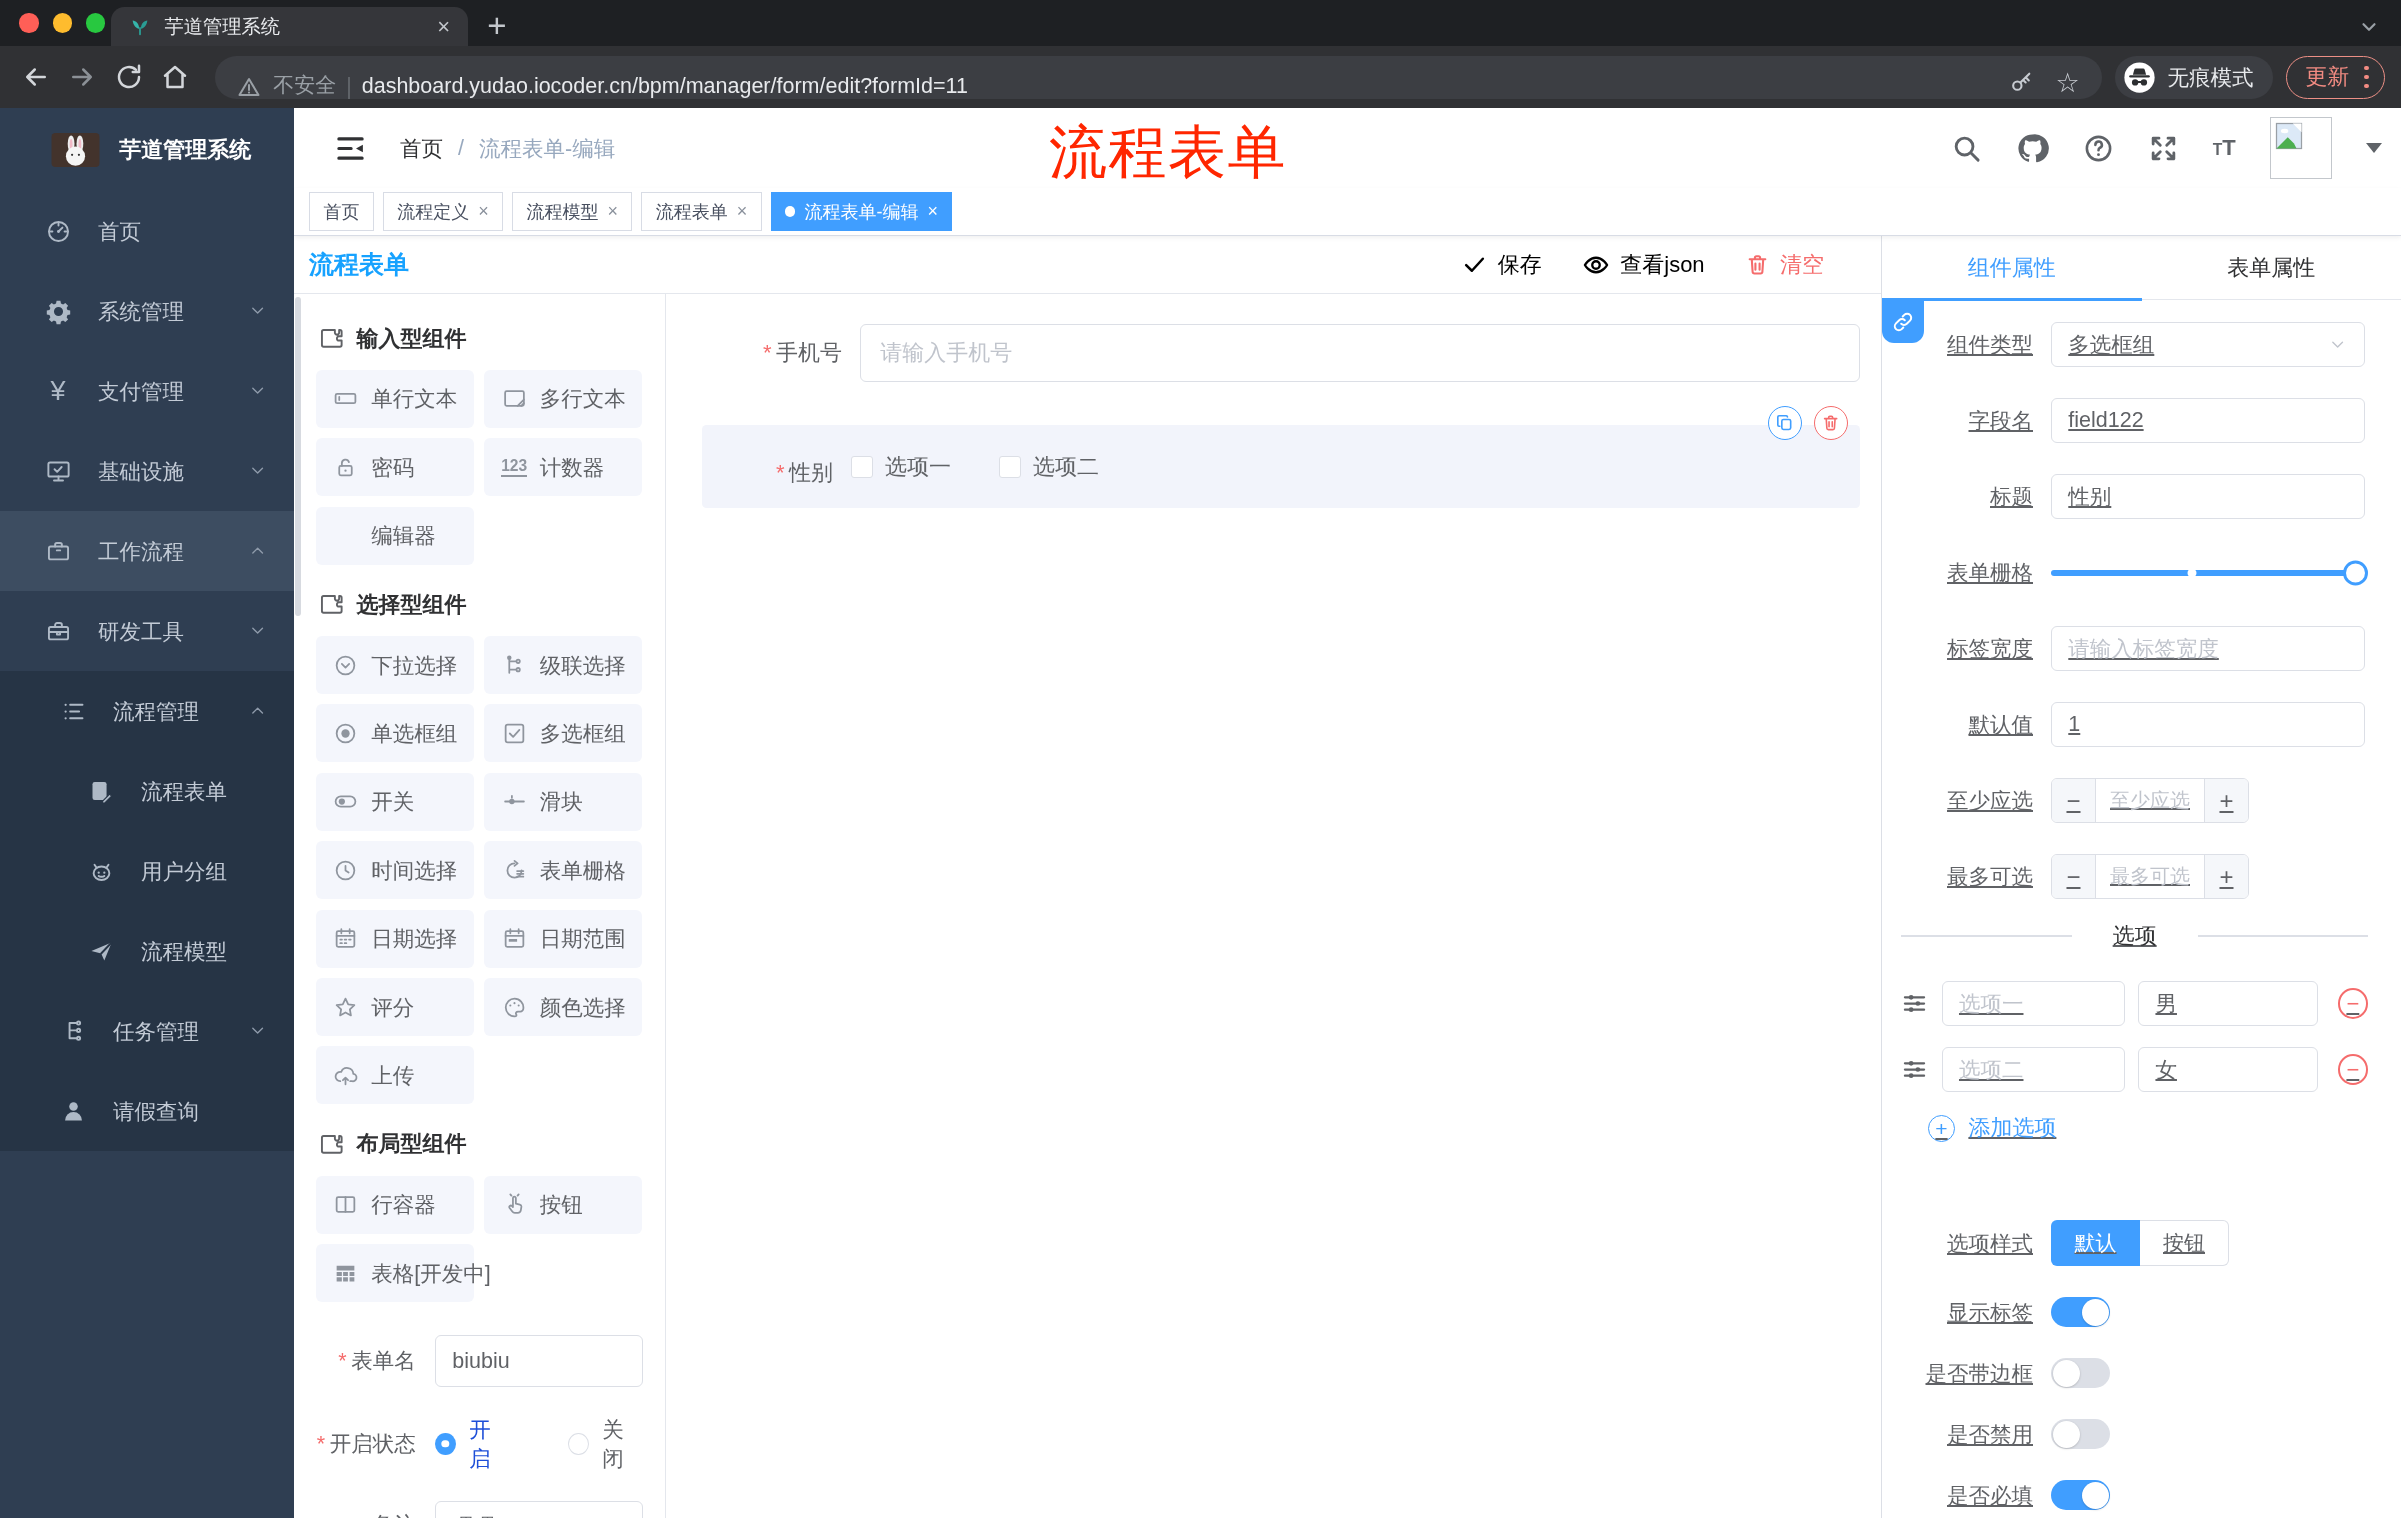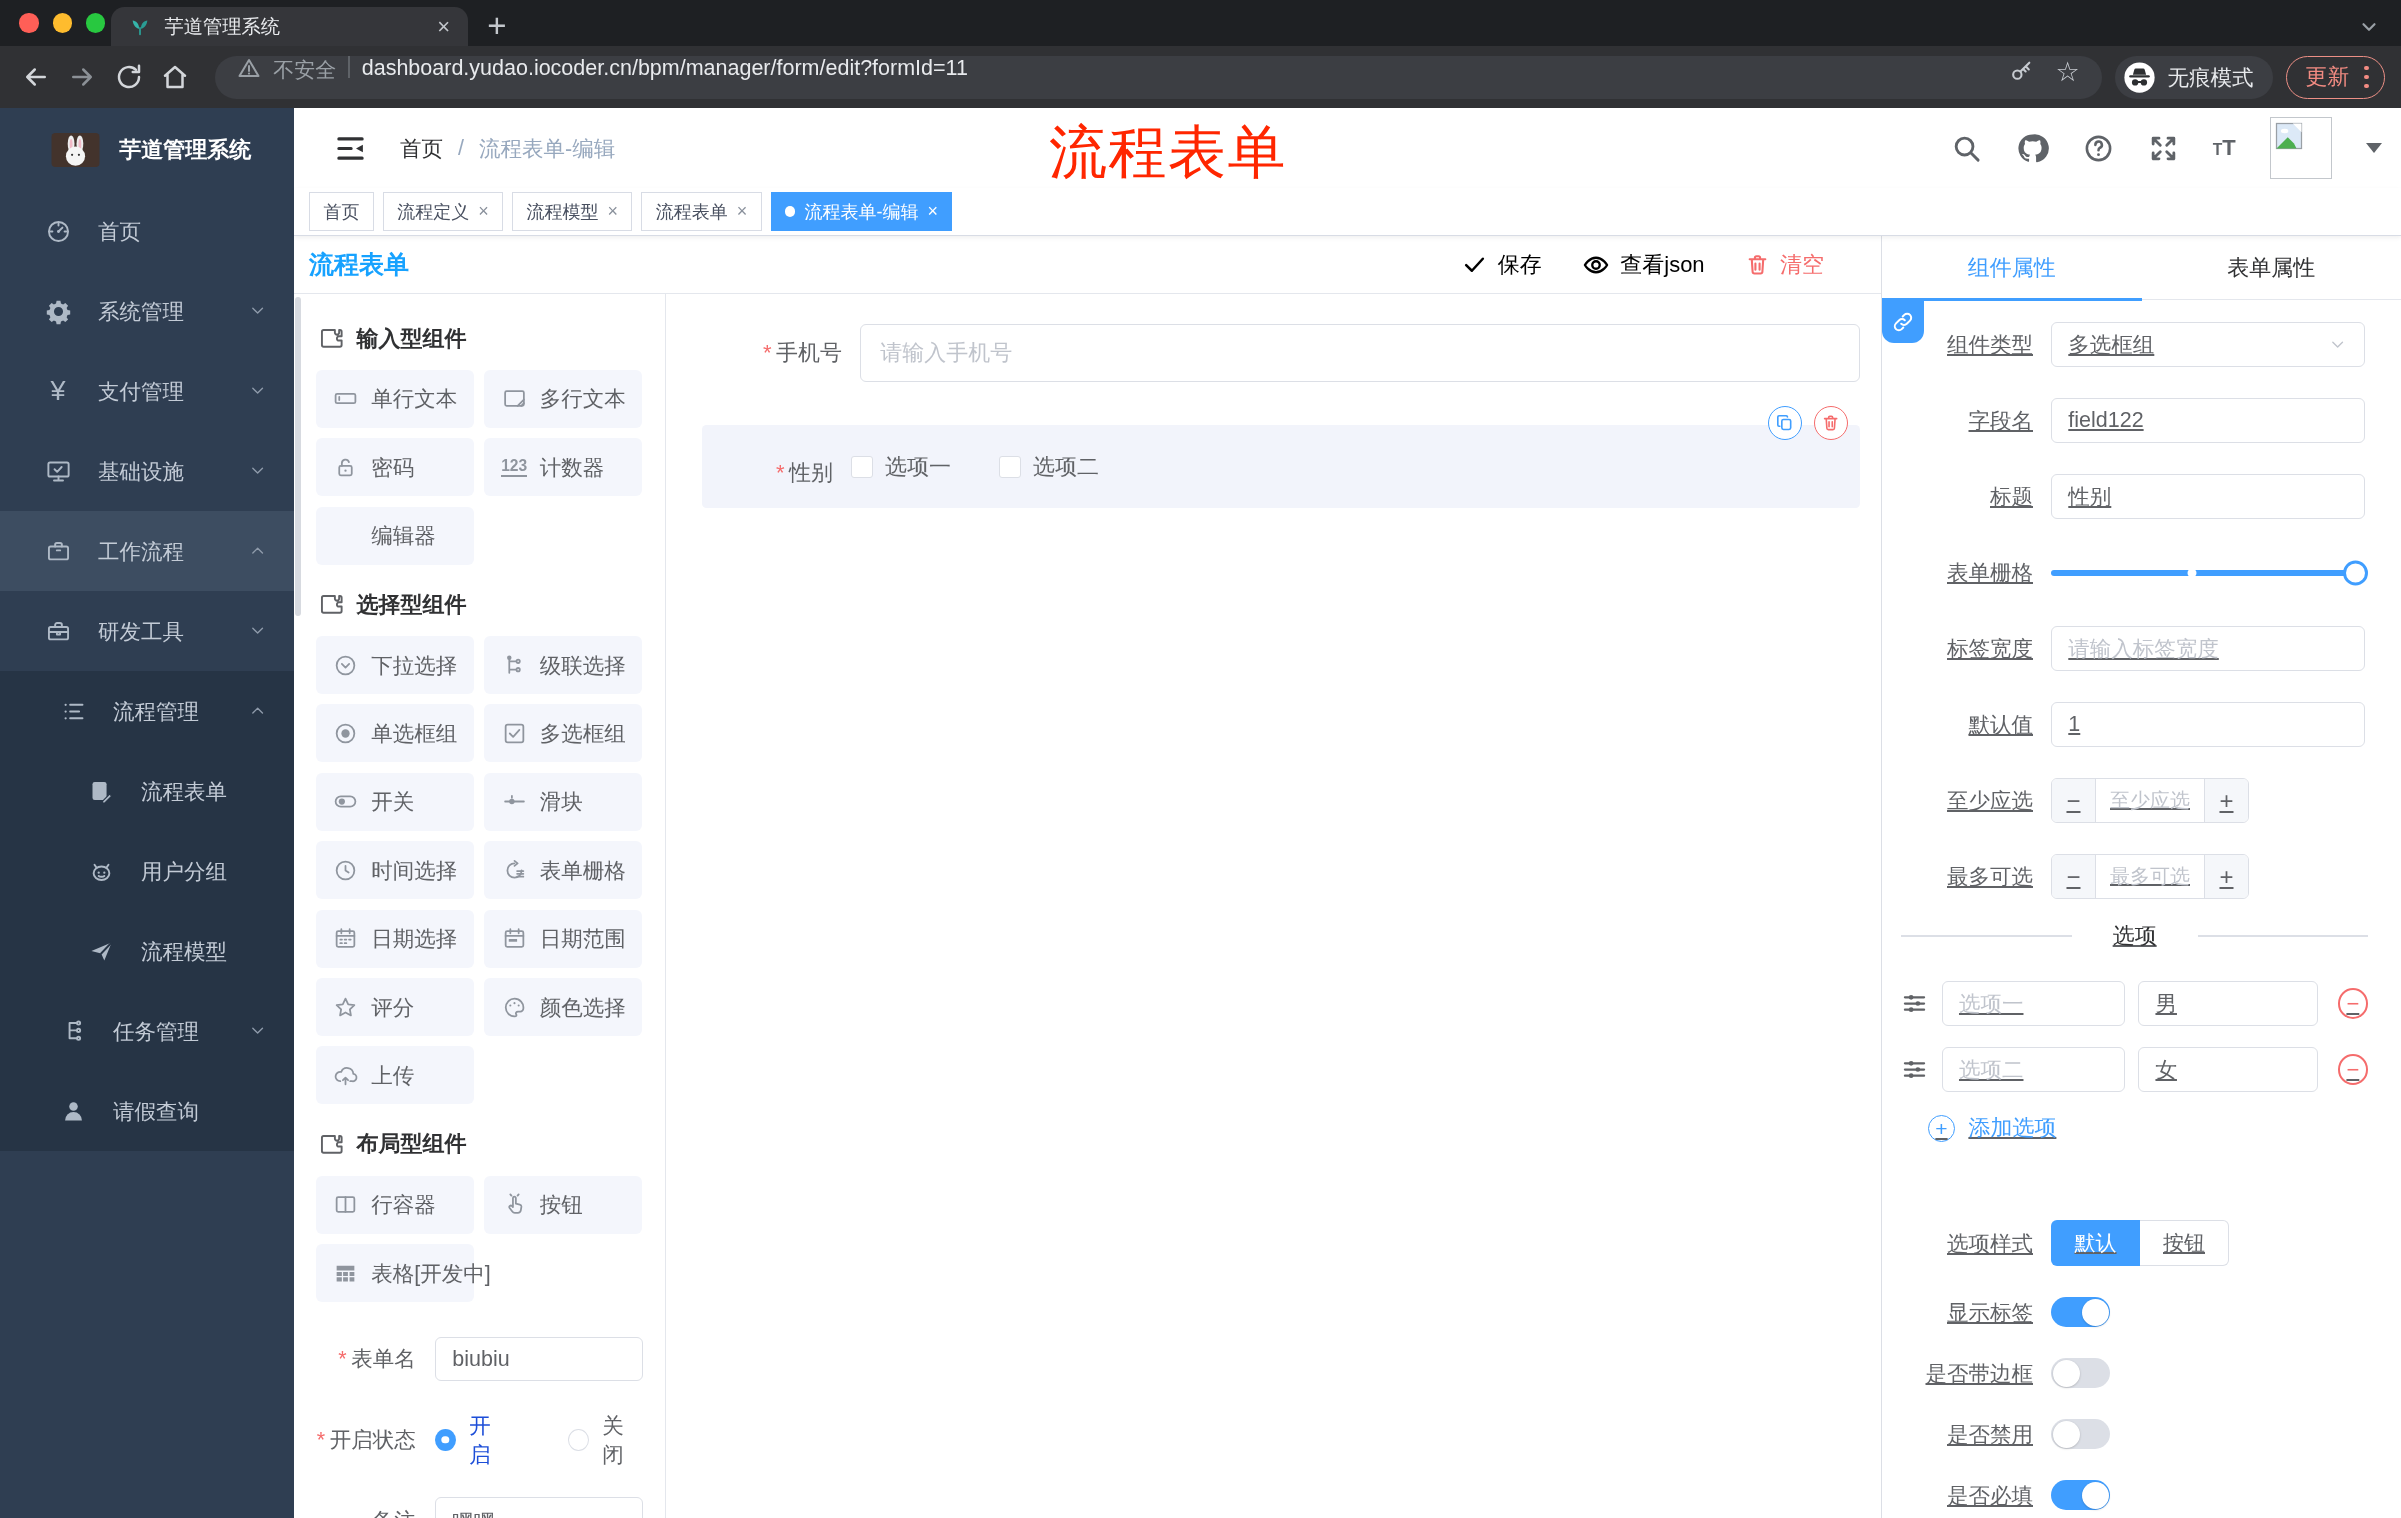--- a/index.html
+++ b/index.html
@@ -16,21 +16,21 @@
   .lights { position:absolute; left:19.3px; top:13.4px; display:flex; gap:14px; }
   .light { width:19.3px; height:19.3px; border-radius:50%; }
   .browser-tab { margin-left:111px; width:357px; height:39px; background:#35363a; border-radius:13.4px 13.4px 0 0; display:flex; align-items:center; padding:0 18px; gap:13.4px; color:#e8eaed; }
   .browser-tab .title { flex:1; font-size:19.3px; white-space:nowrap; overflow:hidden; }
   .tab-close { color:#c3c7cc; font-size:22px; }
   .new-tab { color:#c3c7cc; font-size:33px; margin:0 0 4.5px 19.3px; line-height:1; }
   .tabstrip-caret { position:absolute; right:21px; top:16.3px; color:#9aa0a6; }
   .toolbar { height:62px; background:#303134; display:flex; align-items:center; padding:0 16.3px; flex-shrink:0; }
   .navbtn { width:39px; height:39px; display:flex; align-items:center; justify-content:center; color:#d3d6da; margin-right:7.4px; }
   .navbtn.dim { color:#8b9096; }
-  .url-pill { flex:1; height:43px; background:#3c3e43; border-radius:21.5px; display:flex; align-items:flex-start; padding:0 22px; margin:0 13.4px; gap:12px; }
+  .url-pill { flex:1; height:43px; background:#3c3e43; border-radius:21.5px; display:flex; align-items:flex-end; padding:0 22px; margin:0 13.4px; gap:12px; }
   .sec-label { color:#9aa0a6; font-size:21px; }
   .url-sep { width:1.5px; height:22px; background:#5f6368; }
   .url-text { color:#e8eaed; font-size:21.5px; white-space:nowrap; overflow:hidden; }
   .pill-right { margin-left:auto; display:flex; align-items:center; gap:22px; color:#c7cbd1; }
   .star { font-size:27px; color:#c7cbd1; }
   .incog { height:43px; border-radius:21.5px; background:#3c3e43; display:flex; align-items:center; gap:12px; padding:0 19.3px 0 7.4px; color:#e8eaed; font-size:21.5px; margin-right:13.4px; }
   .update-btn { height:43px; border-radius:21.5px; border:1.5px solid #ec8f85; color:#f28b82; display:flex; align-items:center; gap:15px; padding:0 15px 0 18px; font-size:22px; }
   .vdots { display:flex; flex-direction:column; gap:4.5px; }
   .vdots i { width:4.5px; height:4.5px; border-radius:50%; background:#f28b82; }
 
@@ -85,21 +85,21 @@
   .pgrid { display:grid; grid-template-columns:158px 158px; gap:10.4px; margin-bottom:25px; }
   .pi { height:58px; background:#f4f6fc; border-radius:6px; display:flex; align-items:center; padding-left:16.3px; gap:12px; color:#606266; font-size:21.5px; white-space:nowrap; cursor:grab; }
   .pi .ic { color:#8f959e; width:27px; }
   .ic123 { font-size:15.6px; font-weight:bold; color:#8f959e; border-bottom:2.2px solid #8f959e; line-height:1; padding-bottom:1.5px; }
 
   .meta { margin-top:33px; }
   .mrow { display:flex; align-items:center; margin-bottom:33px; }
   .mrow.top { align-items:flex-start; }
   .mlab { width:119px; text-align:right; padding-right:19.3px; color:#606266; flex-shrink:0; line-height:48px; white-space:nowrap; }
   .req { color:#f56c6c; margin-right:4.5px; }
-  .tinput { height:44px; border:1.5px solid #dcdfe6; border-radius:6px; padding:0 16.3px; font-size:21.5px; color:#606266; width:223px; background:#fff; display:flex; align-items:center; }
+  .tinput { height:52px; border:1.5px solid #dcdfe6; border-radius:6px; padding:0 16.3px; font-size:21.5px; color:#606266; width:223px; background:#fff; display:flex; align-items:center; }
   .tarea { width:223px; height:98px; border:1.5px solid #dcdfe6; border-radius:6px; padding:10.4px 16.3px; font-size:21.5px; color:#606266; position:relative; background:#fff; }
   .radio-line { display:flex; align-items:center; gap:13.4px; height:48px; }
   .radio { width:22px; height:22px; border-radius:50%; border:1.5px solid #dcdfe6; background:#fff; }
   .radio.sel { border:none; background:#409eff; position:relative; }
   .radio.sel::after { content:""; position:absolute; left:50%; top:50%; width:7.4px; height:7.4px; border-radius:50%; background:#fff; transform:translate(-50%,-50%); }
   .radio-lab.on { color:#1d4ed8; }
   .radio-gap { width:33px; }
 
   .canvas { flex:1; padding:30px 21px 4px 36px; position:relative; min-width:0; background:#fff; }
   .field-row { display:flex; align-items:center; }

